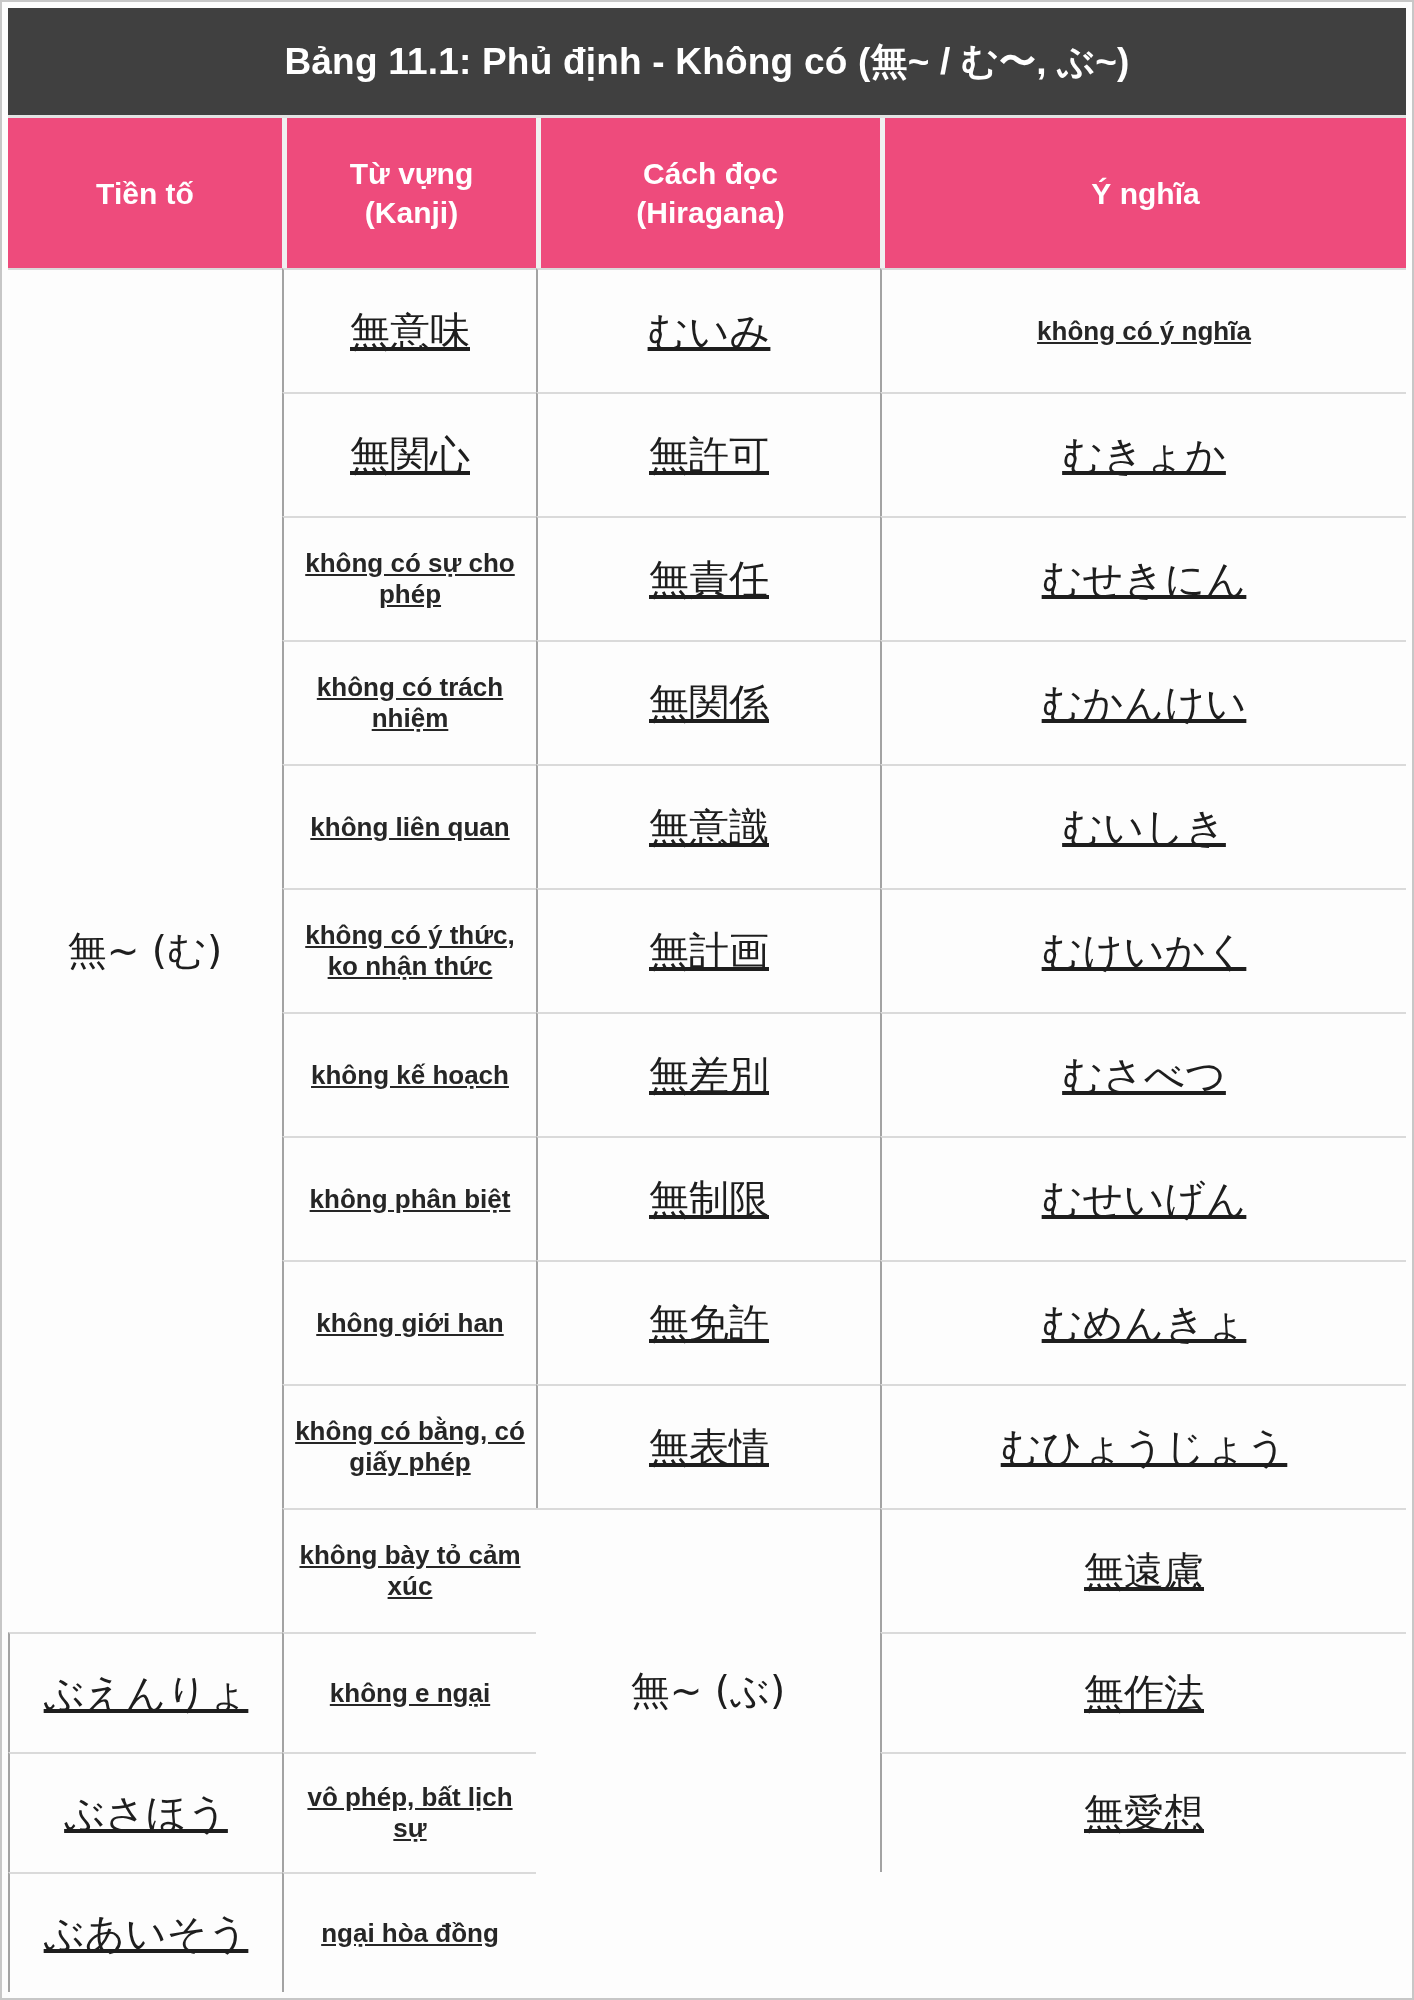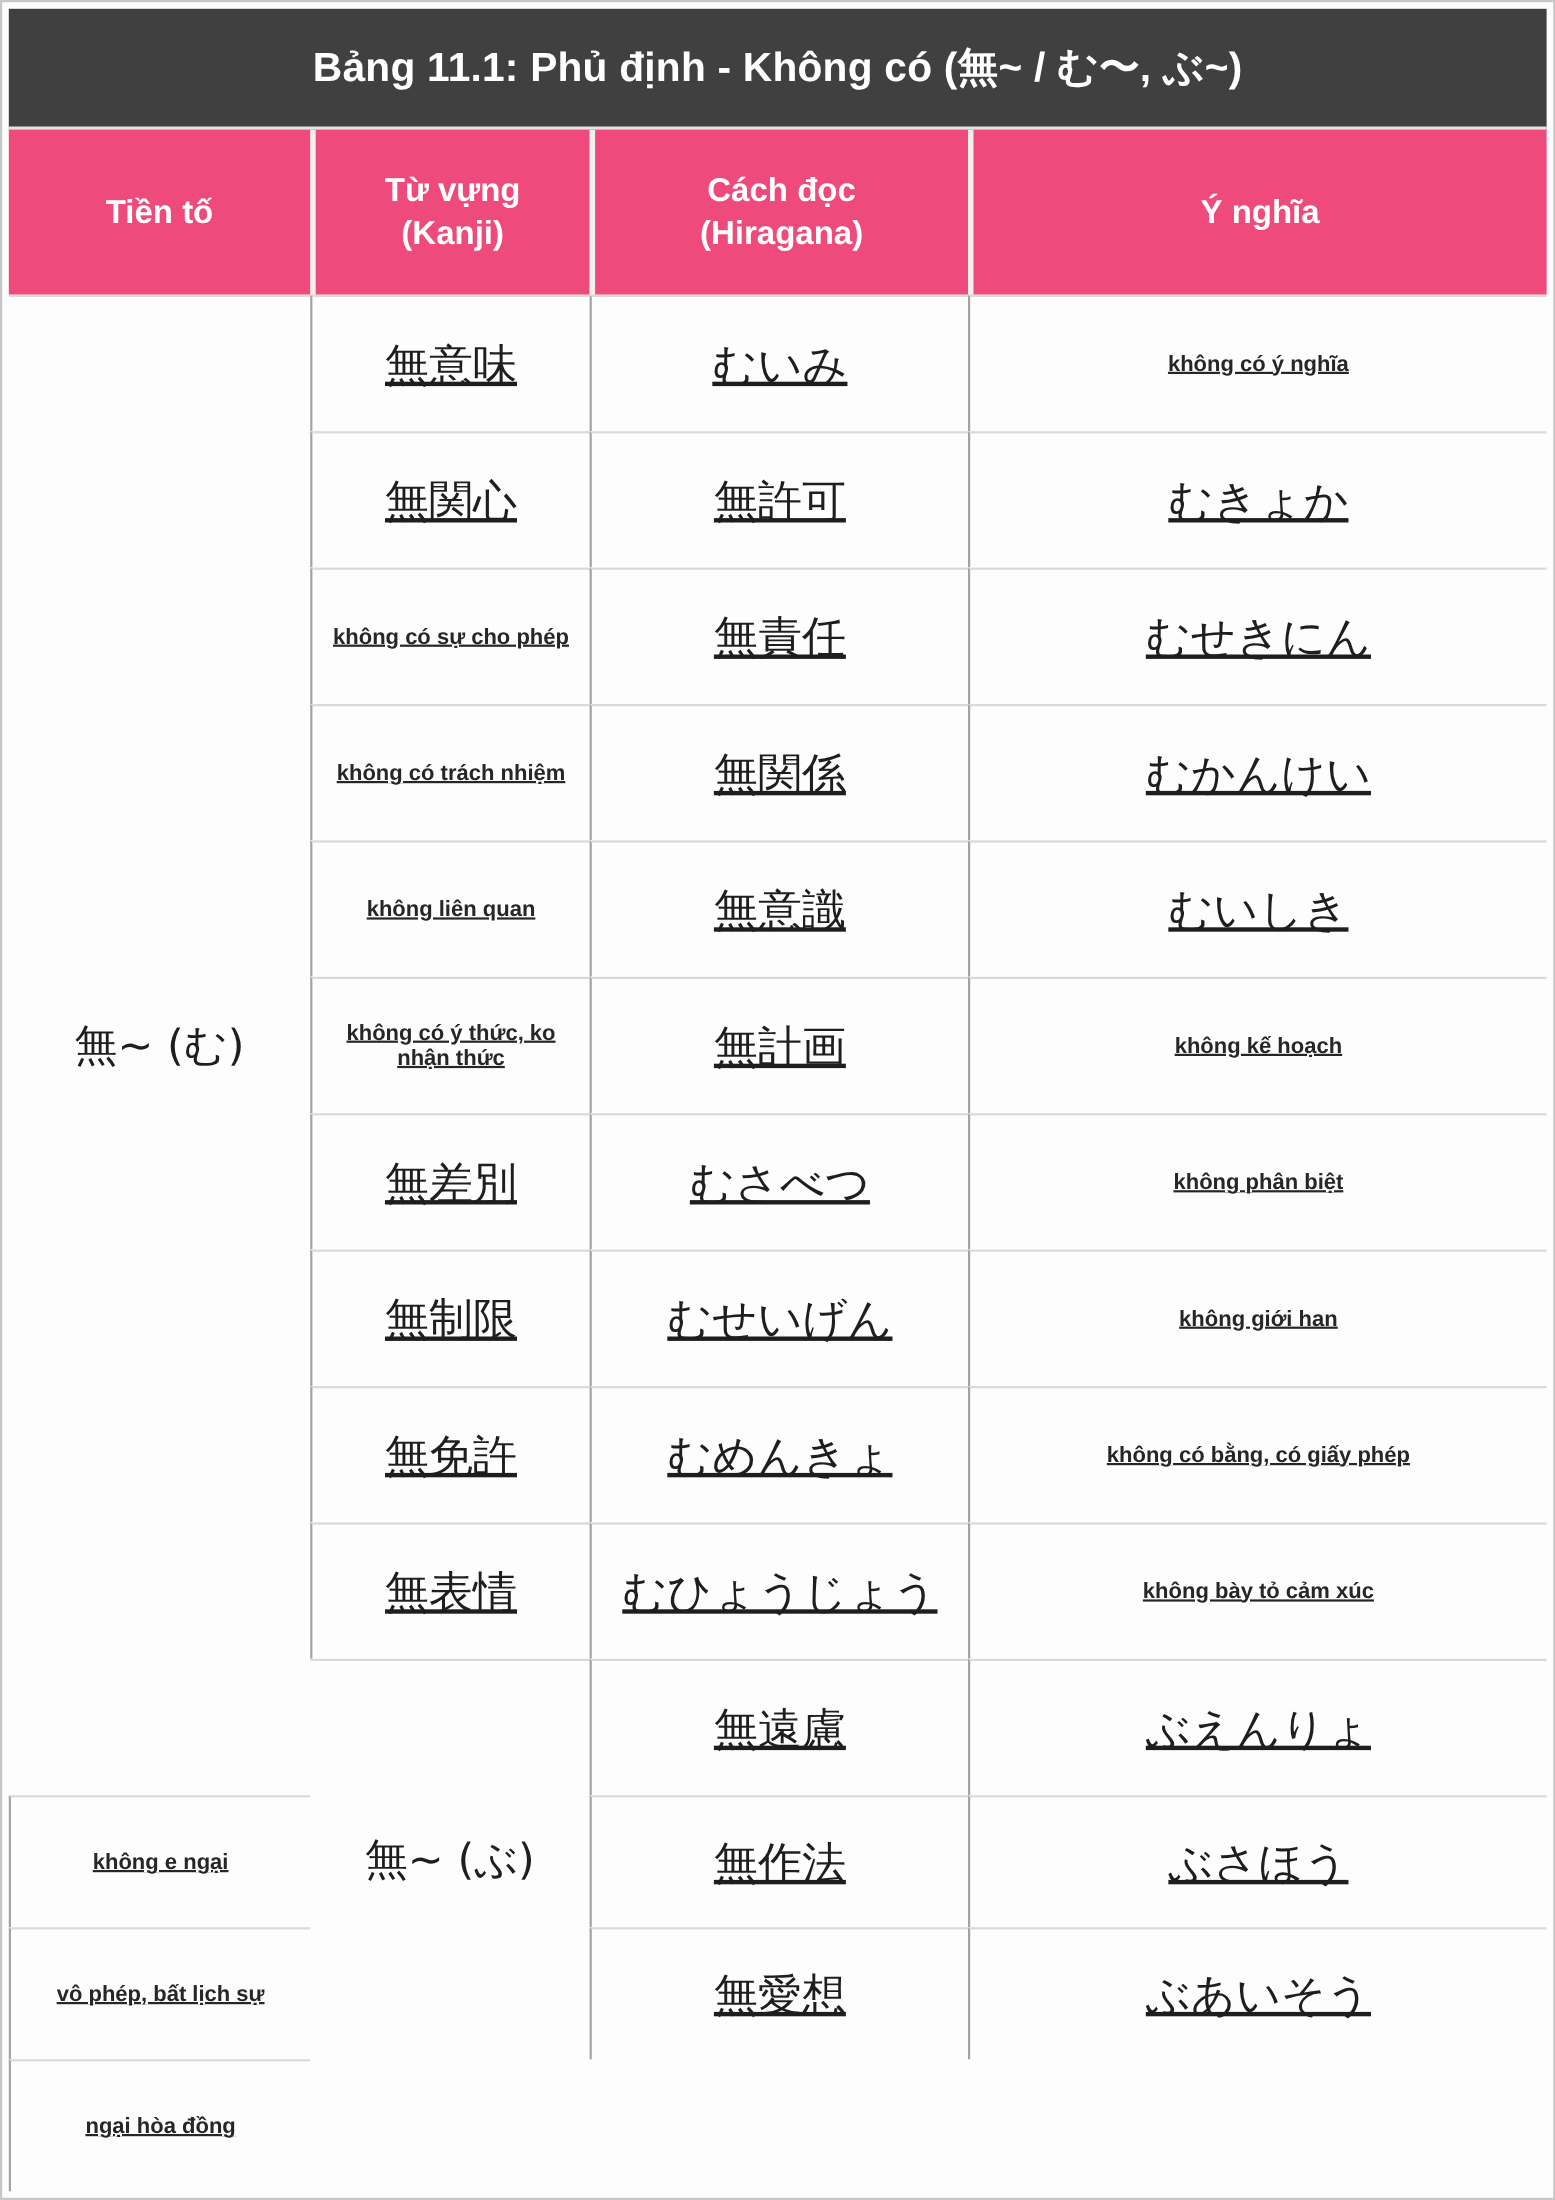--- a/index.html
+++ b/index.html
@@ -62,21 +62,21 @@
   }
   .cell { border-left: 2px solid #a3a3a3; text-decoration: underline; }
 
   .kanji-cell, .reading-cell {
     font-size: 40px;
     color: #1e1e1e;
     font-family: "DejaVu Sans", "Liberation Sans", sans-serif;
   }
 
   .meaning-cell {
-    font-size: 20px;
+    font-size: 26px;
     font-weight: bold;
     color: #262626;
     padding: 0 8px;
     text-align: center;
   }
 
   .prefix-cell {
     font-size: 39px;
     color: #1e1e1e;
     font-family: "DejaVu Sans", "Liberation Sans", sans-serif;
@@ -107,20 +107,21 @@
       <div class="cell kanji-cell">無責任</div>
       <div class="cell reading-cell">むせきにん</div>
       <div class="cell meaning-cell">không có trách nhiệm</div>
       <div class="cell kanji-cell">無関係</div>
       <div class="cell reading-cell">むかんけい</div>
       <div class="cell meaning-cell">không liên quan</div>
       <div class="cell kanji-cell">無意識</div>
       <div class="cell reading-cell">むいしき</div>
       <div class="cell meaning-cell">không có ý thức, ko nhận thức</div>
       <div class="cell kanji-cell">無計画</div>
+      <div class="cell reading-cell">むけいかく</div>
       <div class="cell meaning-cell">không kế hoạch</div>
       <div class="cell kanji-cell">無差別</div>
       <div class="cell reading-cell">むさべつ</div>
       <div class="cell meaning-cell">không phân biệt</div>
       <div class="cell kanji-cell">無制限</div>
       <div class="cell reading-cell">むせいげん</div>
       <div class="cell meaning-cell">không giới han</div>
       <div class="cell kanji-cell">無免許</div>
       <div class="cell reading-cell">むめんきょ</div>
       <div class="cell meaning-cell">không có bằng, có giấy phép</div>

